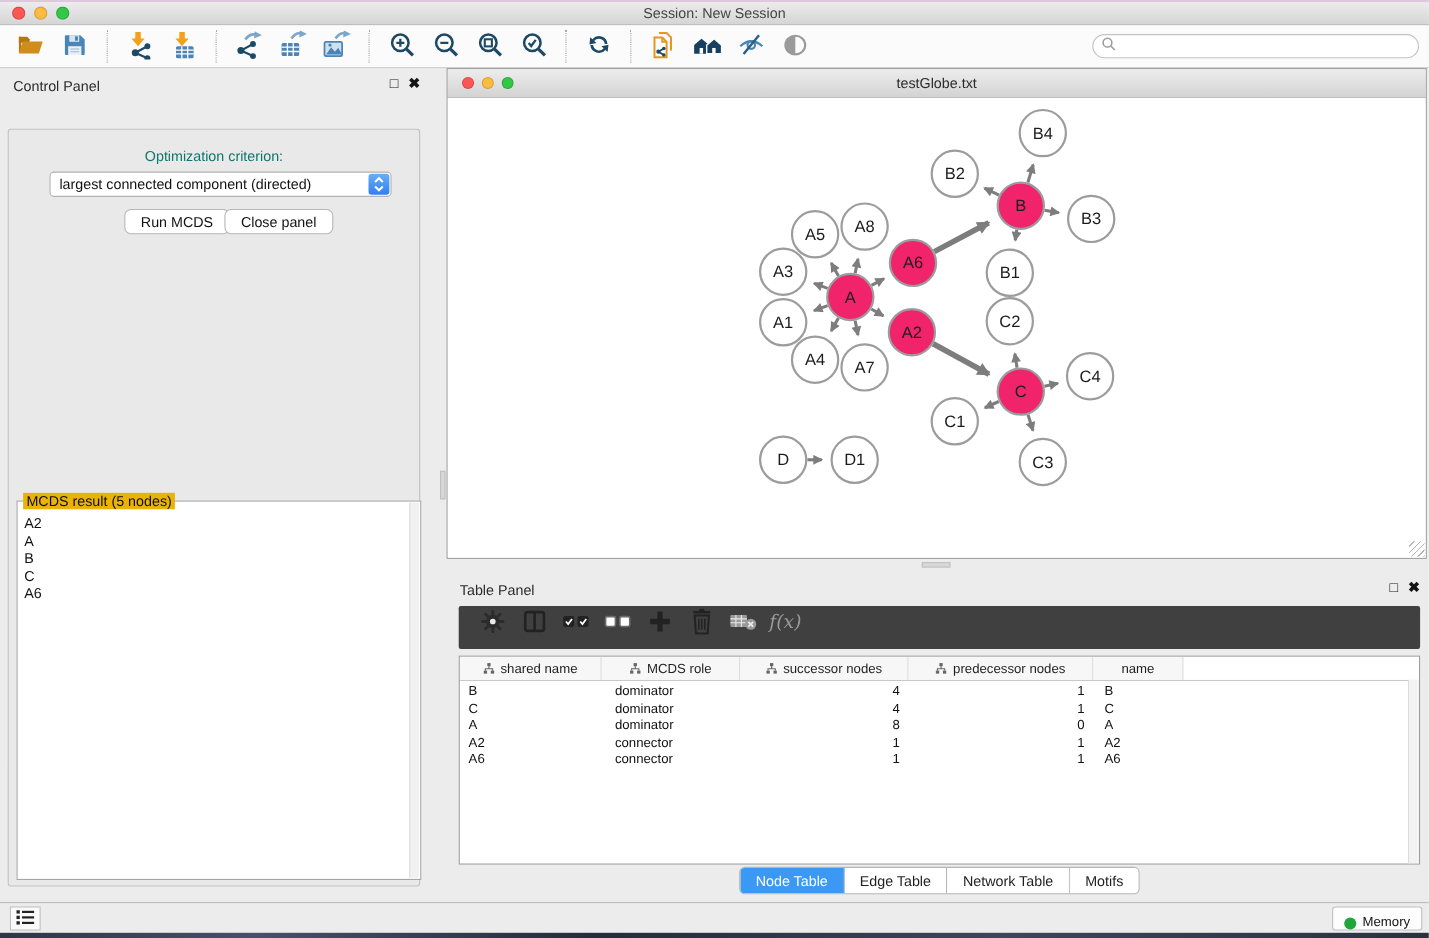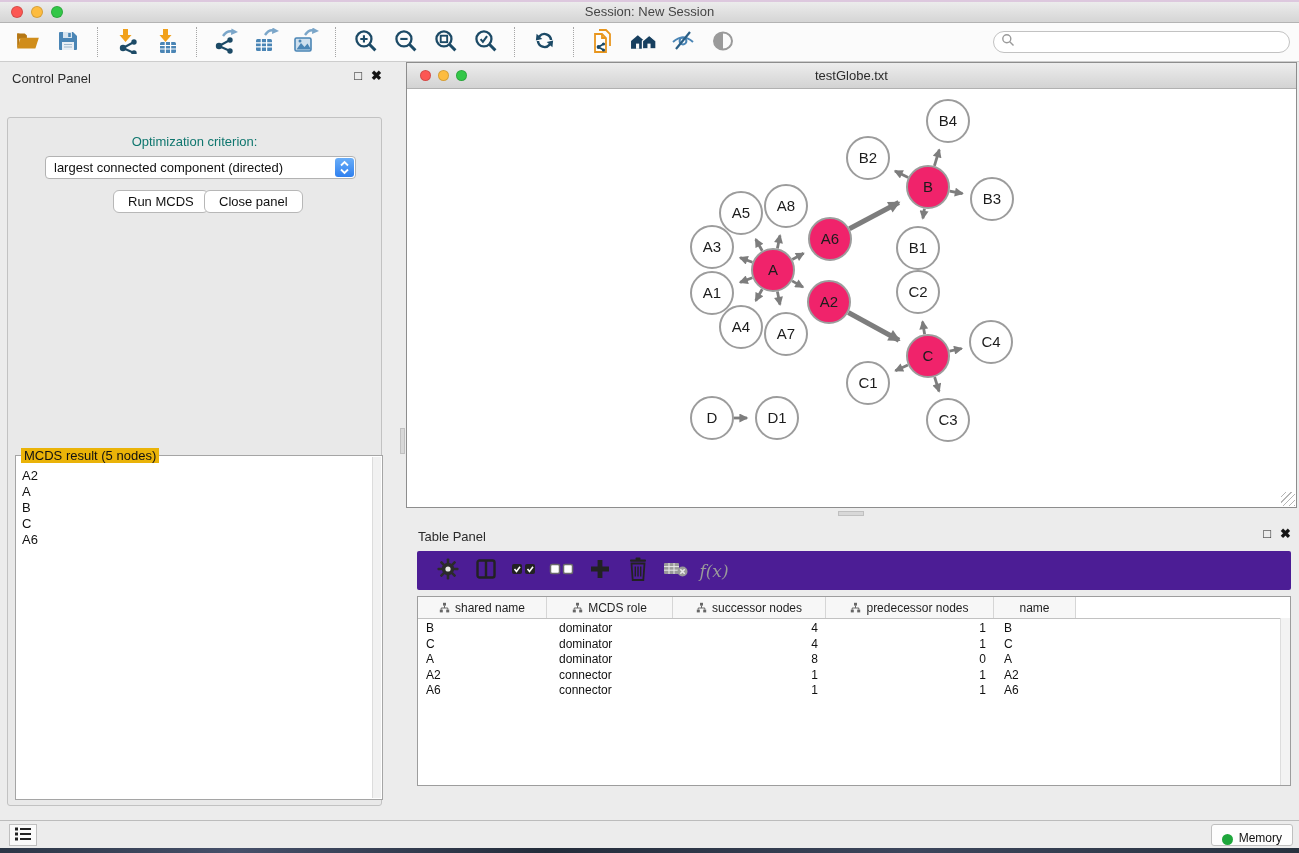--- a/index.html
+++ b/index.html
@@ -49,21 +49,21 @@
   .nw-traffic .light{width:11px;height:11px;}
   .nw-title{text-align:center;font-size:13px;color:#2b2b2b;line-height:25px;}
   .nw-canvas{position:absolute;left:0;top:26px;width:889px;height:418px;background:#fff;}
   .grip{position:absolute;right:1px;bottom:1px;width:14px;height:14px;background:repeating-linear-gradient(135deg,transparent 0 3px,#b5b5b5 3px 4px);}
 
   .divider-handle-v{position:absolute;left:400px;top:428px;width:5px;height:26px;background:#d8d8d8;border:1px solid #c0c0c0;box-sizing:border-box;}
   .divider-handle-h{position:absolute;left:838px;top:511px;width:26px;height:5px;background:#d8d8d8;border:1px solid #c0c0c0;box-sizing:border-box;}
 
   
   .table-panel{position:absolute;left:406px;top:520px;width:893px;height:298px;}
-  .tp-toolbar{position:absolute;left:11px;top:31px;right:8px;height:39px;background:#4c1d95;border-radius:2px;display:flex;align-items:center;padding-left:12px;gap:0;}
+  .tp-toolbar{position:absolute;left:11px;top:31px;right:8px;height:39px;background:#404040;border-radius:2px;display:flex;align-items:flex-start;padding-left:12px;gap:0;}
   .tpbtn{width:38px;height:30px;display:flex;align-items:center;justify-content:center;background:none;border:none;padding:0;}
   .fx{font-family:"DejaVu Serif",serif;font-style:italic;font-size:17px;color:#9a9a9a;}
   .tp-table{position:absolute;left:11px;top:76px;width:874px;height:190px;border:1px solid #9d9d9d;background:#fff;box-sizing:border-box;overflow:hidden;}
   .thead,.trow{display:grid;grid-template-columns:129px 126px 153px 168px 82px 1fr;}
   .thead{height:21px;border-bottom:1px solid #c2c2c2;}
   .hcell{display:flex;align-items:center;justify-content:center;gap:5px;border-right:1px solid #d6d6d6;background:#f7f7f7;font-size:12px;color:#1f1f1f;}
   .hfill{background:#fff;border-right:none;}
   .tbody{padding-top:2px;}
   .tcell{font-size:12px;line-height:15.5px;color:#111;white-space:nowrap;}
   .c0{padding-left:8px}.c1{padding-left:12px}.c2{text-align:right;padding-right:8px}.c3{text-align:right;padding-right:8px}.c4{padding-left:10px}
@@ -555,20 +555,26 @@
             <div class="tcell c1">connector</div>
             <div class="tcell c2">1</div>
             <div class="tcell c3">1</div>
             <div class="tcell c4">A6</div>
             <div class="tcell"></div>
           </div>
         </div>
       <div class="tscroll"></div>
     </div>
 
+    <div class="tp-tabs">
+      <div class="seg selected">Node Table</div>
+      <div class="seg">Edge Table</div>
+      <div class="seg">Network Table</div>
+      <div class="seg">Motifs</div>
+    </div>
   </div>
 
   <div class="status-bar">
     <button class="list-btn">
       <span><svg width="18" height="16" viewBox="0 0 18 16">
             <g fill="#222">
               <rect x="1" y="1.5" width="3" height="3"></rect>
               <rect x="1" y="6.5" width="3" height="3"></rect>
               <rect x="1" y="11.5" width="3" height="3"></rect>
               <rect x="6" y="2" width="11" height="2"></rect>

